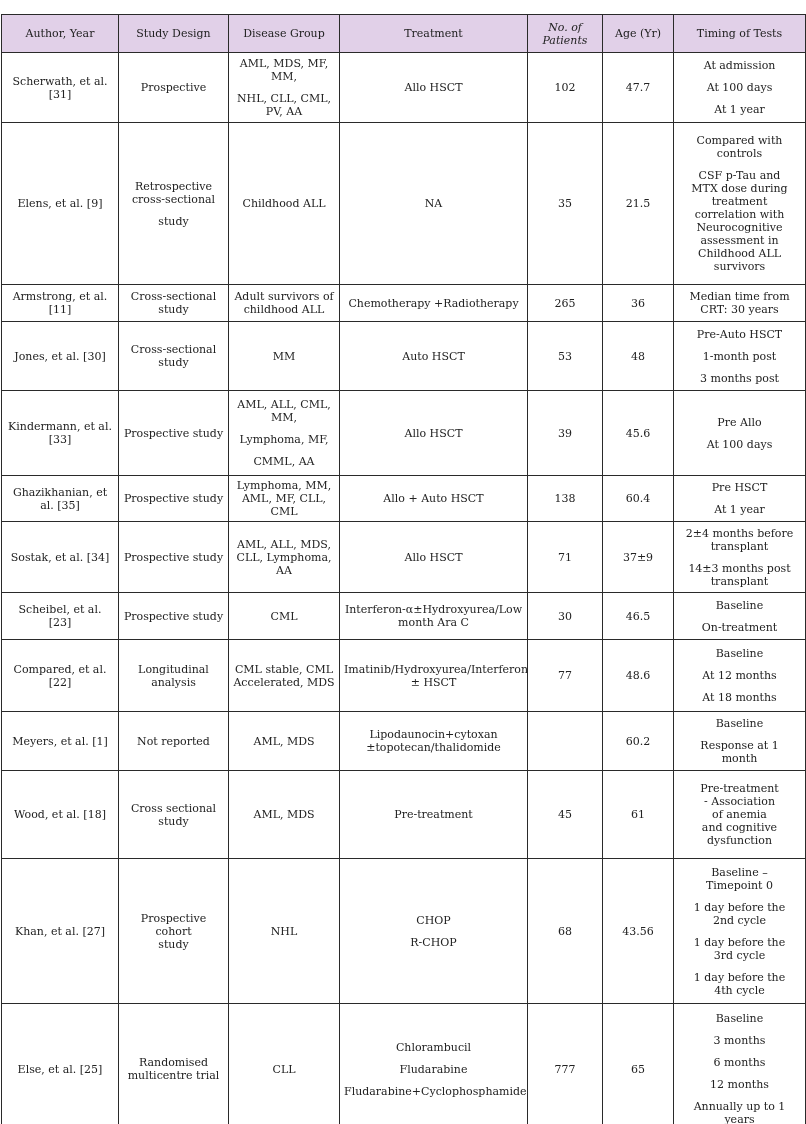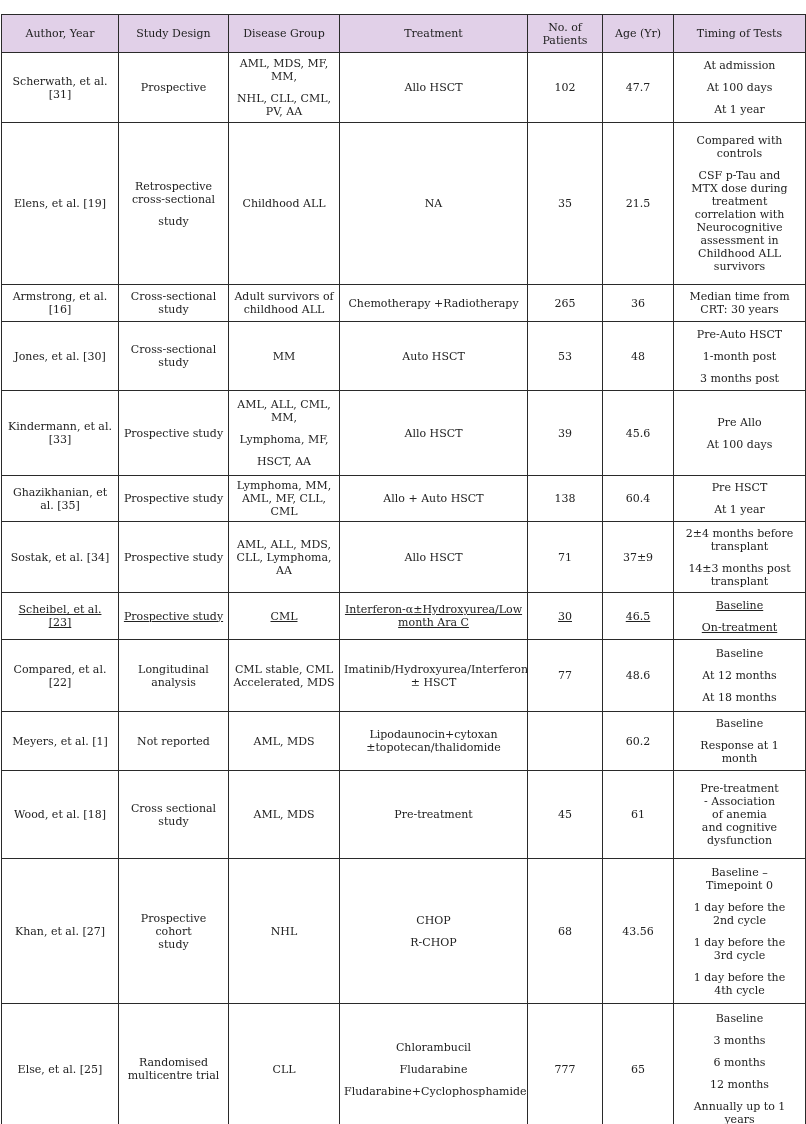--- a/index.html
+++ b/index.html
@@ -41,21 +41,21 @@
     <col style="width:75px">
     <col style="width:71px">
     <col style="width:132px">
   </colgroup>
   <thead>
     <tr>
       <th>Author, Year</th>
       <th>Study Design</th>
       <th>Disease Group</th>
       <th>Treatment</th>
-      <th style="padding:0 14px;"><span>No. of Patients</span></th>
+      <th style="padding:0 14px;font-style:italic;"><span>No. of Patients</span></th>
       <th>Age (Yr)</th>
       <th>Timing of Tests</th>
     </tr>
   </thead>
   <tbody id="table-body">
       <tr style="height: 70px;">
         <td>
           <span class="line">Scherwath, et al.</span>
           <span class="line">[31]</span>
         </td>
@@ -85,21 +85,21 @@
           <div class="gap">
             <span class="line">At 100 days</span>
           </div>
           <div class="gap">
             <span class="line">At 1 year</span>
           </div>
         </td>
       </tr>
       <tr style="height: 162px;">
         <td>
-          <span class="line">Elens, et al. [19]</span>
+          <span class="line">Elens, et al. [9]</span>
         </td>
         <td>
           <div class="gap">
             <span class="line">Retrospective</span>
             <span class="line">cross-sectional</span>
           </div>
           <div class="gap">
             <span class="line">study</span>
           </div>
         </td>
@@ -128,21 +128,21 @@
             <span class="line">Neurocognitive</span>
             <span class="line">assessment in</span>
             <span class="line">Childhood ALL</span>
             <span class="line">survivors</span>
           </div>
         </td>
       </tr>
       <tr style="height: 37px;">
         <td>
           <span class="line">Armstrong, et al.</span>
-          <span class="line">[16]</span>
+          <span class="line">[11]</span>
         </td>
         <td>
           <span class="line">Cross-sectional</span>
           <span class="line">study</span>
         </td>
         <td>
           <div class="gap">
             <span class="line">Adult survivors of</span>
             <span class="line">childhood ALL</span>
           </div>
@@ -203,21 +203,21 @@
         </td>
         <td>
           <div class="gap">
             <span class="line">AML, ALL, CML,</span>
             <span class="line">MM,</span>
           </div>
           <div class="gap">
             <span class="line">Lymphoma, MF,</span>
           </div>
           <div class="gap">
-            <span class="line">HSCT, AA</span>
+            <span class="line">CMML, AA</span>
           </div>
         </td>
         <td>
           <div class="gap">
             <span class="line">Allo HSCT</span>
           </div>
         </td>
         <td>39</td>
         <td>45.6</td>
         <td>
@@ -284,21 +284,21 @@
           <div class="gap">
             <span class="line">2±4 months before</span>
             <span class="line">transplant</span>
           </div>
           <div class="gap">
             <span class="line">14±3 months post</span>
             <span class="line">transplant</span>
           </div>
         </td>
       </tr>
-      <tr style="height: 47px; text-decoration: underline;">
+      <tr style="height: 47px;">
         <td>
           <span class="line">Scheibel, et al. [23]</span>
         </td>
         <td>
           <span class="line">Prospective study</span>
         </td>
         <td>
           <div class="gap">
             <span class="line">CML</span>
           </div>

